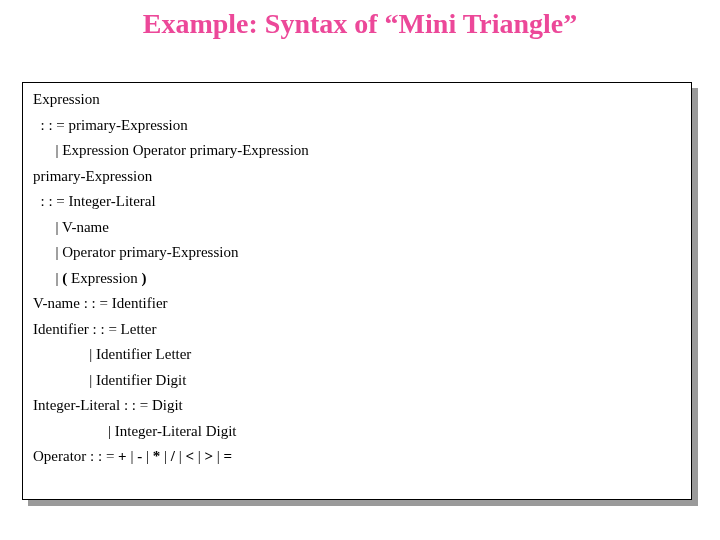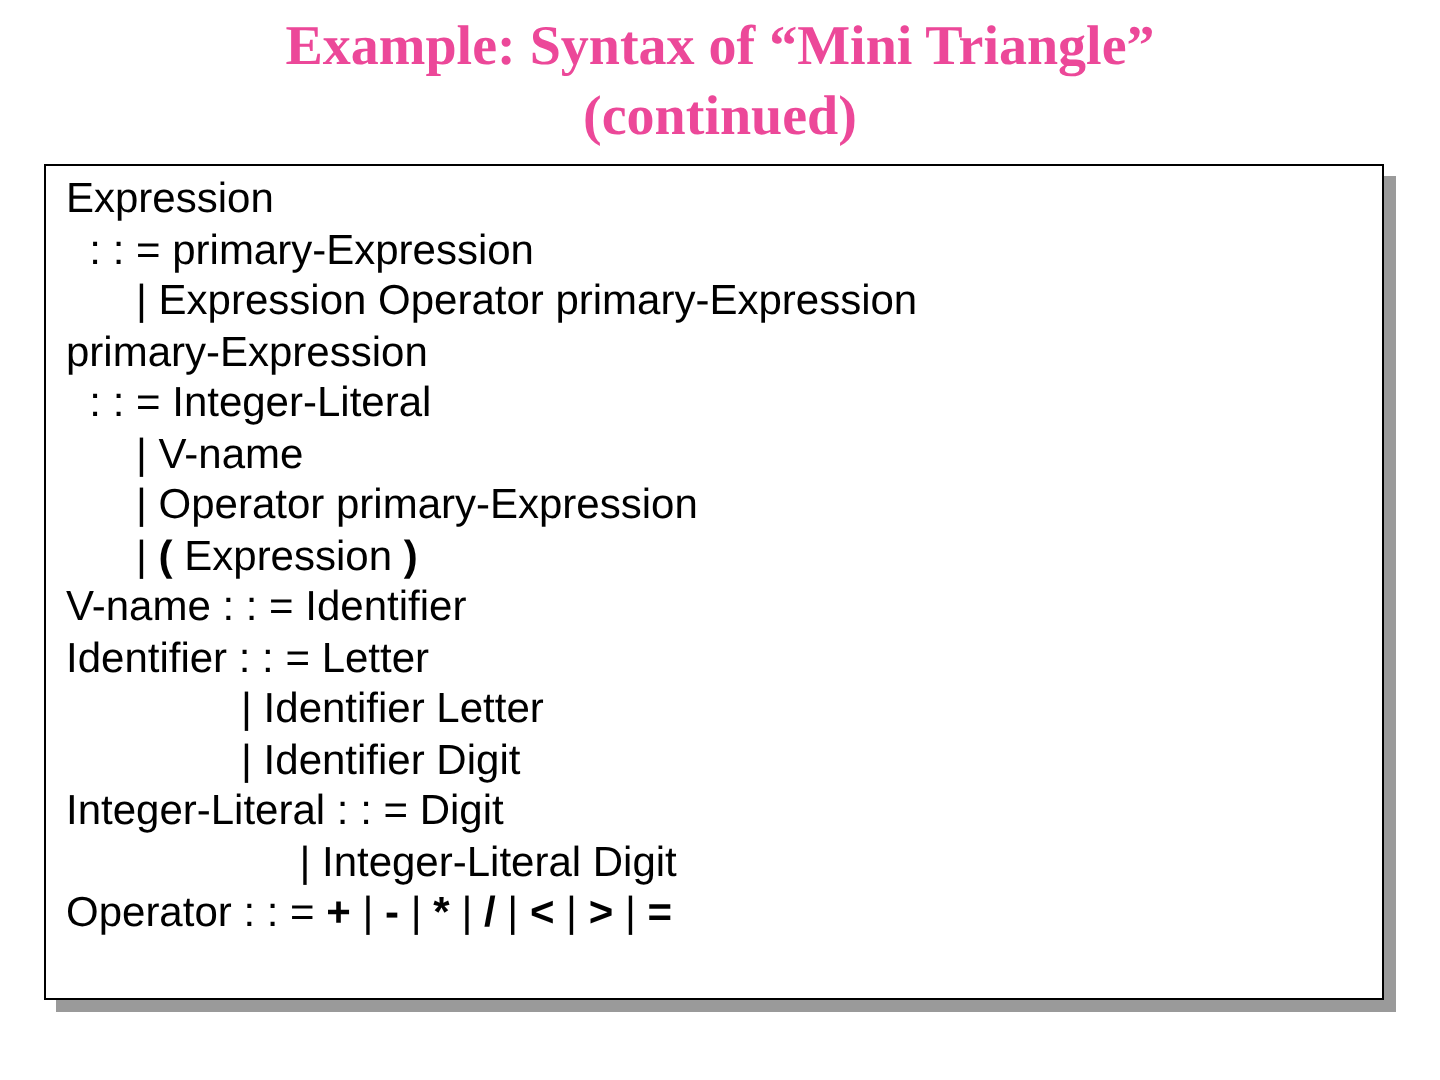--- a/index.html
+++ b/index.html
@@ -45,35 +45,34 @@
     left: 0;
     top: 0;
     width: 670px;
     height: 418px;
     background: #fff;
     border: 1px solid #000;
     box-sizing: border-box;
     padding: 4px 10px 4px 10px;
   }
   .code {
-    font-family: Liberation Sans, sans-serif;
-    font-size: 21px;
+    font-family: Liberation Serif, serif;
+    font-size: 15px;
     line-height: 25.5px;
     white-space: pre;
     color: #000;
   }
   .b { font-weight: bold; }
 </style>
 </head>
 <body>
 
 <div class="slide">
   <h1 class="title">
     <span>Example: Syntax of “Mini Triangle”</span><br>
-    <span>(continued)</span>
   </h1>
 
   <div class="box-wrap">
     <div class="shadow"></div>
     <div class="box">
 <div class="code"><span>Expression</span>
 <span>  : : = primary-Expression</span>
 <span>      | Expression Operator primary-Expression</span>
 <span>primary-Expression</span>
 <span>  : : = Integer-Literal</span>

